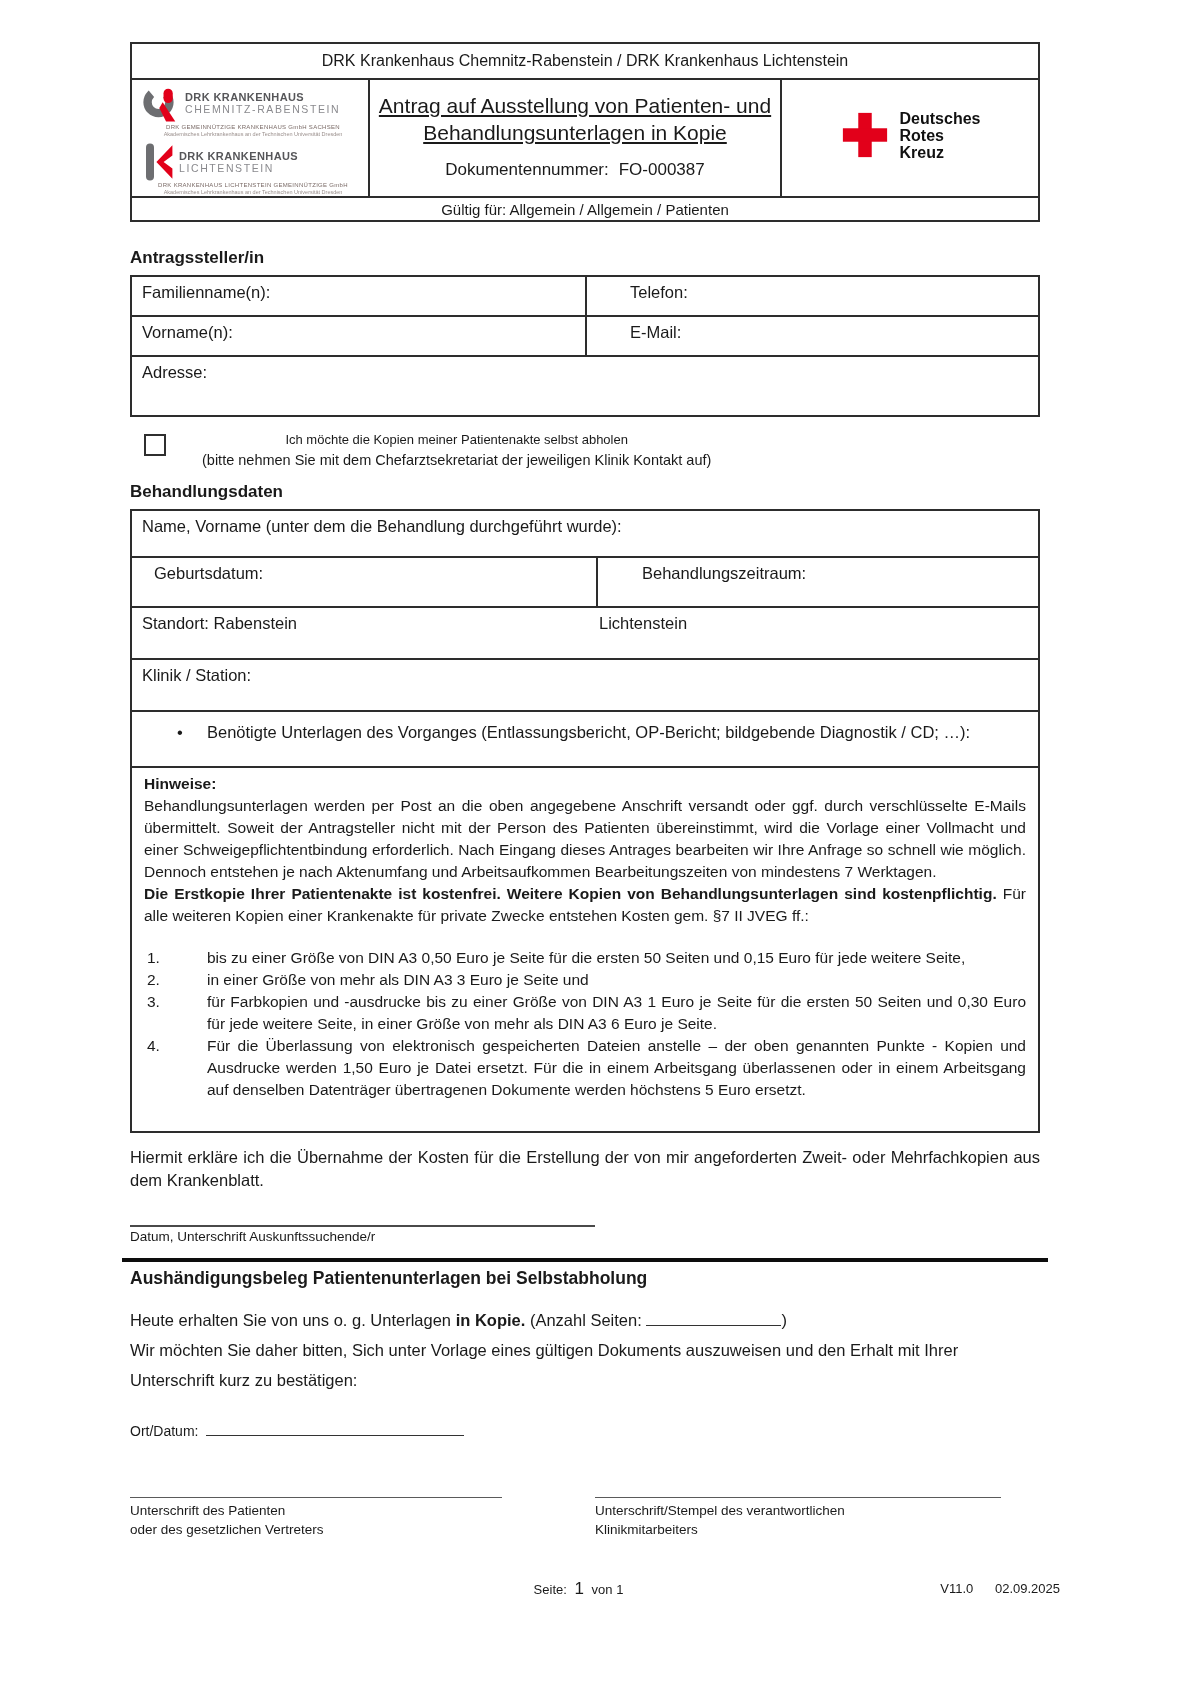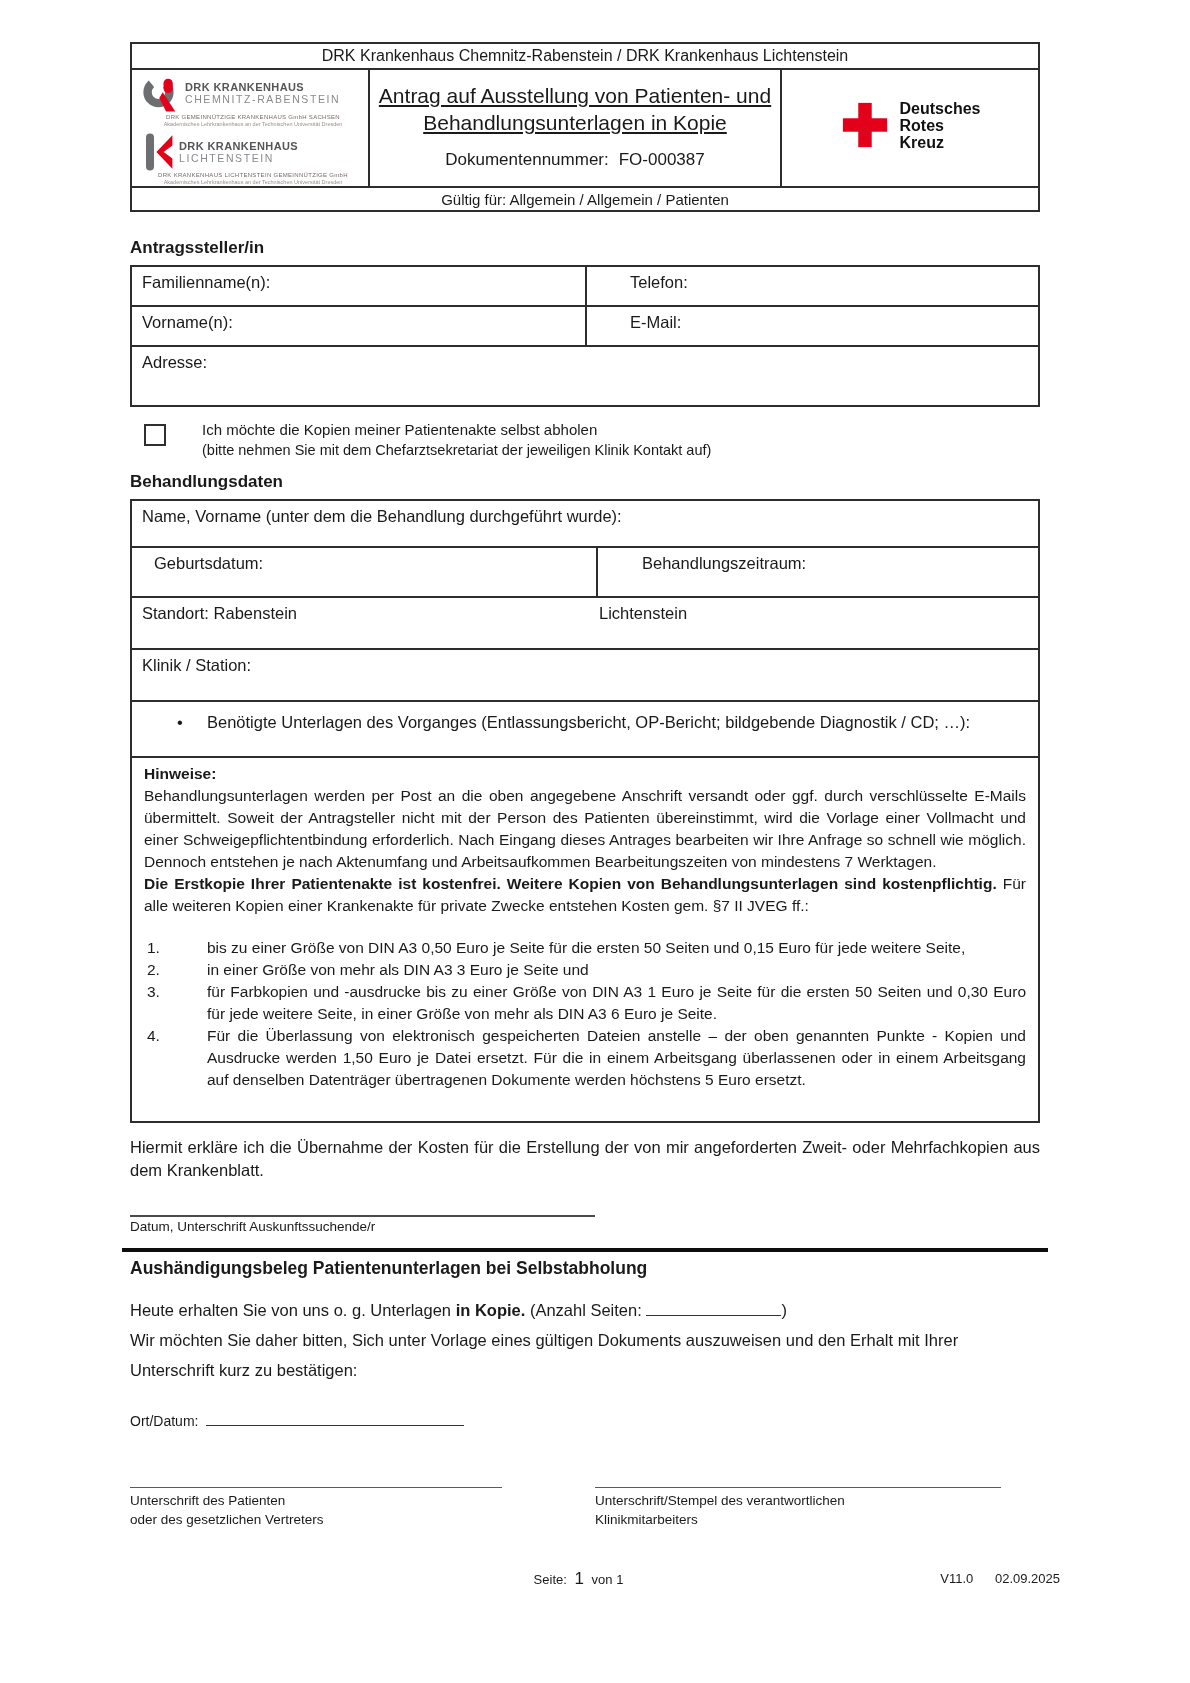--- a/index.html
+++ b/index.html
@@ -11,21 +11,21 @@
   *{box-sizing:border-box;}
   html,body{margin:0;padding:0;}
   body{
     width:1190px;height:1683px;background:#ffffff;color:var(--text);
     font-family:"Liberation Sans", sans-serif;overflow:hidden;
   }
   .content{position:relative;margin:42px 0 0 130px;width:910px;}
 
   
   .header-box{border:2px solid var(--line);}
-  .hrow1{height:26px;border-bottom:2px solid var(--line);display:flex;align-items:center;justify-content:center;font-size:16px;}
+  .hrow1{height:36px;border-bottom:2px solid var(--line);display:flex;align-items:center;justify-content:center;font-size:16px;}
   .hrow2{display:flex;height:118px;border-bottom:2px solid var(--line);}
   .cell-logos{width:238px;border-right:2px solid var(--line);padding:4px 4px 2px 10px;display:flex;flex-direction:column;justify-content:center;gap:4px;}
   .logo-top{display:flex;align-items:center;gap:5px;}
   .lt-title{font-size:11px;font-weight:bold;color:#565659;letter-spacing:.4px;line-height:12px;}
   .lt-sub{font-size:10.5px;color:#8a8a8e;letter-spacing:1.6px;line-height:12px;}
   .lt-fine{font-size:6px;color:#7a6a66;letter-spacing:.3px;text-align:center;line-height:7px;}
   .lt-fine2{font-size:5.5px;color:#9a8f8c;text-align:center;line-height:7px;}
   .mark .red{fill:var(--drk-red);}
   .mark .gray{fill:var(--logo-gray);}
   .mark .gray-stroke{stroke:var(--logo-gray);fill:none;}
@@ -52,21 +52,21 @@
   .h38{min-height:38px;} .h45{min-height:45px;} .h48{min-height:48px;padding-left:11px;}
   .h50{min-height:50px;} .h56{min-height:56px;} .h58{min-height:58px;}
   .standort-row{display:flex;width:100%;}
   .standort-row .s1{width:457px;}
   .standort-row .s2{flex:1;}
 
   
   .check-row{display:flex;margin:12px 0 10px 14px;}
   .checkbox{width:22px;height:22px;border:2px solid #2f2f2f;margin-top:5px;flex:none;background:#fff;}
   .check-text{margin-left:36px;}
-  .check-label{font-size:15px;line-height:22px;}
+  .check-label{font-size:13px;line-height:22px;text-align:center;}
   .check-note{font-size:14.5px;line-height:19px;}
 
   
   .bullet-row{display:flex;padding:8px 14px 10px 45px;font-size:16.5px;line-height:24px;}
   .bullet{width:30px;flex:none;}
   .bullet-text{flex:1;text-align:justify;}
 
   
   .notes{border-top:2px solid var(--line);padding:5px 12px 30px 12px;font-size:15.5px;line-height:22px;}
   .notes-heading{font-weight:bold;}

